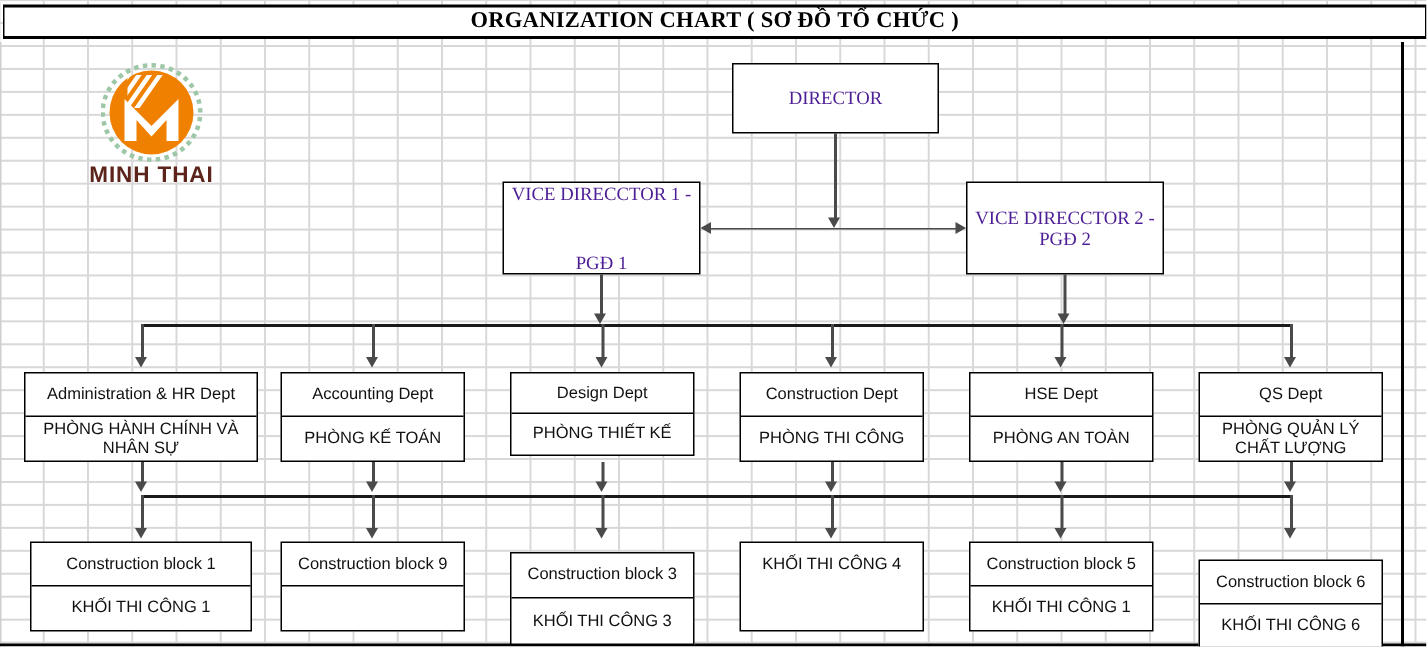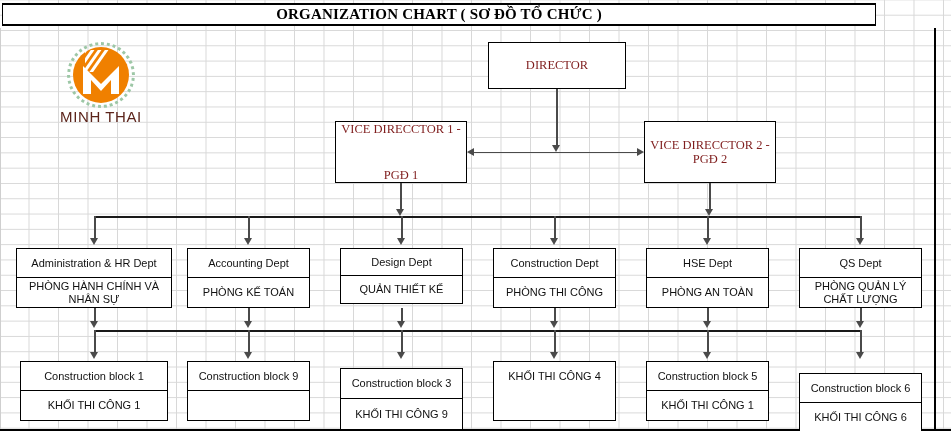--- a/index.html
+++ b/index.html
@@ -14,21 +14,21 @@
     width:951px;height:431px;
     background-color:#ffffff;
     background-image:
       linear-gradient(to right, #d8d8d8 1px, transparent 1px),
       linear-gradient(to bottom, #d8d8d8 1px, transparent 1px);
     background-size:29.5px 15.3px;
     background-position:-1px 30px;
   }
   
   #title-band{
-    position:absolute;left:2px;top:3px;width:874px;height:23px;
+    position:absolute;left:2px;top:3px;width:949px;height:23px;
     background:#ffffff;
     border-top:2px solid #000;border-bottom:2px solid #000;
     border-left:1px solid #000;border-right:1px solid #000;
     display:flex;align-items:center;justify-content:center;
     box-sizing:border-box;
   }
   #title-band .t{
     font-family:"Liberation Serif", serif;
     font-weight:bold;font-size:15px;letter-spacing:.2px;color:#000;
     white-space:nowrap;
@@ -59,35 +59,35 @@
     position:absolute;left:18px;top:8px;width:34px;height:22px;
     overflow:hidden;
   }
   #logo .stripes i{
     position:absolute;display:block;width:3px;height:36px;background:#ffffff;
     transform:rotate(35deg);transform-origin:top left;
   }
   #logo .wordmark{
     position:absolute;left:0;top:66px;width:108px;text-align:center;
     font-family:"Liberation Sans", sans-serif;
-    font-weight:normal;font-size:15px;letter-spacing:.6px;
+    font-weight:bold;font-size:15px;letter-spacing:.6px;
     color:#5c241b;
   }
 
   
   .node{
     position:absolute;background:#ffffff;border:1.5px solid #000;
     box-sizing:border-box;
   }
   .node .cell{
     display:flex;align-items:center;justify-content:center;
     text-align:center;box-sizing:border-box;padding:0 3px;
     line-height:1.15;
   }
-  .serif .cell{font-family:"Liberation Serif", serif;font-size:12.5px;color:#7f1d1d;}
+  .serif .cell{font-family:"Liberation Serif", serif;font-size:12.5px;color:#4c1d95;}
   .sans .cell{font-family:"Liberation Sans", sans-serif;font-size:11px;color:#111;}
   .split .cell.top{height:50%;border-bottom:1.5px solid #000;}
   .split .cell.bot{height:50%;}
 
   
   .vline{position:absolute;width:1.5px;background:#4a4a4a;}
   .hline{position:absolute;height:1.5px;background:#4a4a4a;}
   .hline.dark{background:#1a1a1a;}
   .arrow-down{
     position:absolute;width:0;height:0;
@@ -184,21 +184,21 @@
   <div class="node sans split" style="left:16px;top:248px;width:156px;height:60px;">
     <div class="cell top">Administration &amp; HR Dept</div>
     <div class="cell bot">PHÒNG HÀNH CHÍNH VÀ NHÂN SỰ</div>
   </div>
   <div class="node sans split" style="left:187px;top:248px;width:123px;height:60px;">
     <div class="cell top">Accounting Dept</div>
     <div class="cell bot">PHÒNG KẾ TOÁN</div>
   </div>
   <div class="node sans split" style="left:340px;top:248px;width:123px;height:56px;">
     <div class="cell top">Design Dept</div>
-    <div class="cell bot">QUẢN THIẾT KẾ</div>
+    <div class="cell bot">PHÒNG THIẾT KẾ</div>
   </div>
   <div class="node sans split" style="left:493px;top:248px;width:123px;height:60px;">
     <div class="cell top">Construction Dept</div>
     <div class="cell bot">PHÒNG THI CÔNG</div>
   </div>
   <div class="node sans split" style="left:646px;top:248px;width:123px;height:60px;">
     <div class="cell top">HSE Dept</div>
     <div class="cell bot">PHÒNG AN TOÀN</div>
   </div>
   <div class="node sans split" style="left:799px;top:248px;width:123px;height:60px;">
@@ -236,21 +236,21 @@
 
   <div class="node sans split" style="left:20px;top:361px;width:148px;height:60px;">
     <div class="cell top">Construction block 1</div>
     <div class="cell bot">KHỐI THI CÔNG 1</div>
   </div>
   <div class="node sans split" style="left:187px;top:361px;width:123px;height:60px;">
     <div class="cell top">Construction block 9</div>
   </div>
   <div class="node sans split" style="left:340px;top:368px;width:123px;height:62px;">
     <div class="cell top">Construction block 3</div>
-    <div class="cell bot">KHỐI THI CÔNG 9</div>
+    <div class="cell bot">KHỐI THI CÔNG 3</div>
   </div>
   <div class="node sans split" style="left:493px;top:361px;width:123px;height:60px;">
     <div class="cell bot">KHỐI THI CÔNG 4</div>
   </div>
   <div class="node sans split" style="left:646px;top:361px;width:123px;height:60px;">
     <div class="cell top">Construction block 5</div>
     <div class="cell bot">KHỐI THI CÔNG 1</div>
   </div>
   <div class="node sans split" style="left:799px;top:373px;width:123px;height:60px;">
     <div class="cell top">Construction block 6</div>

